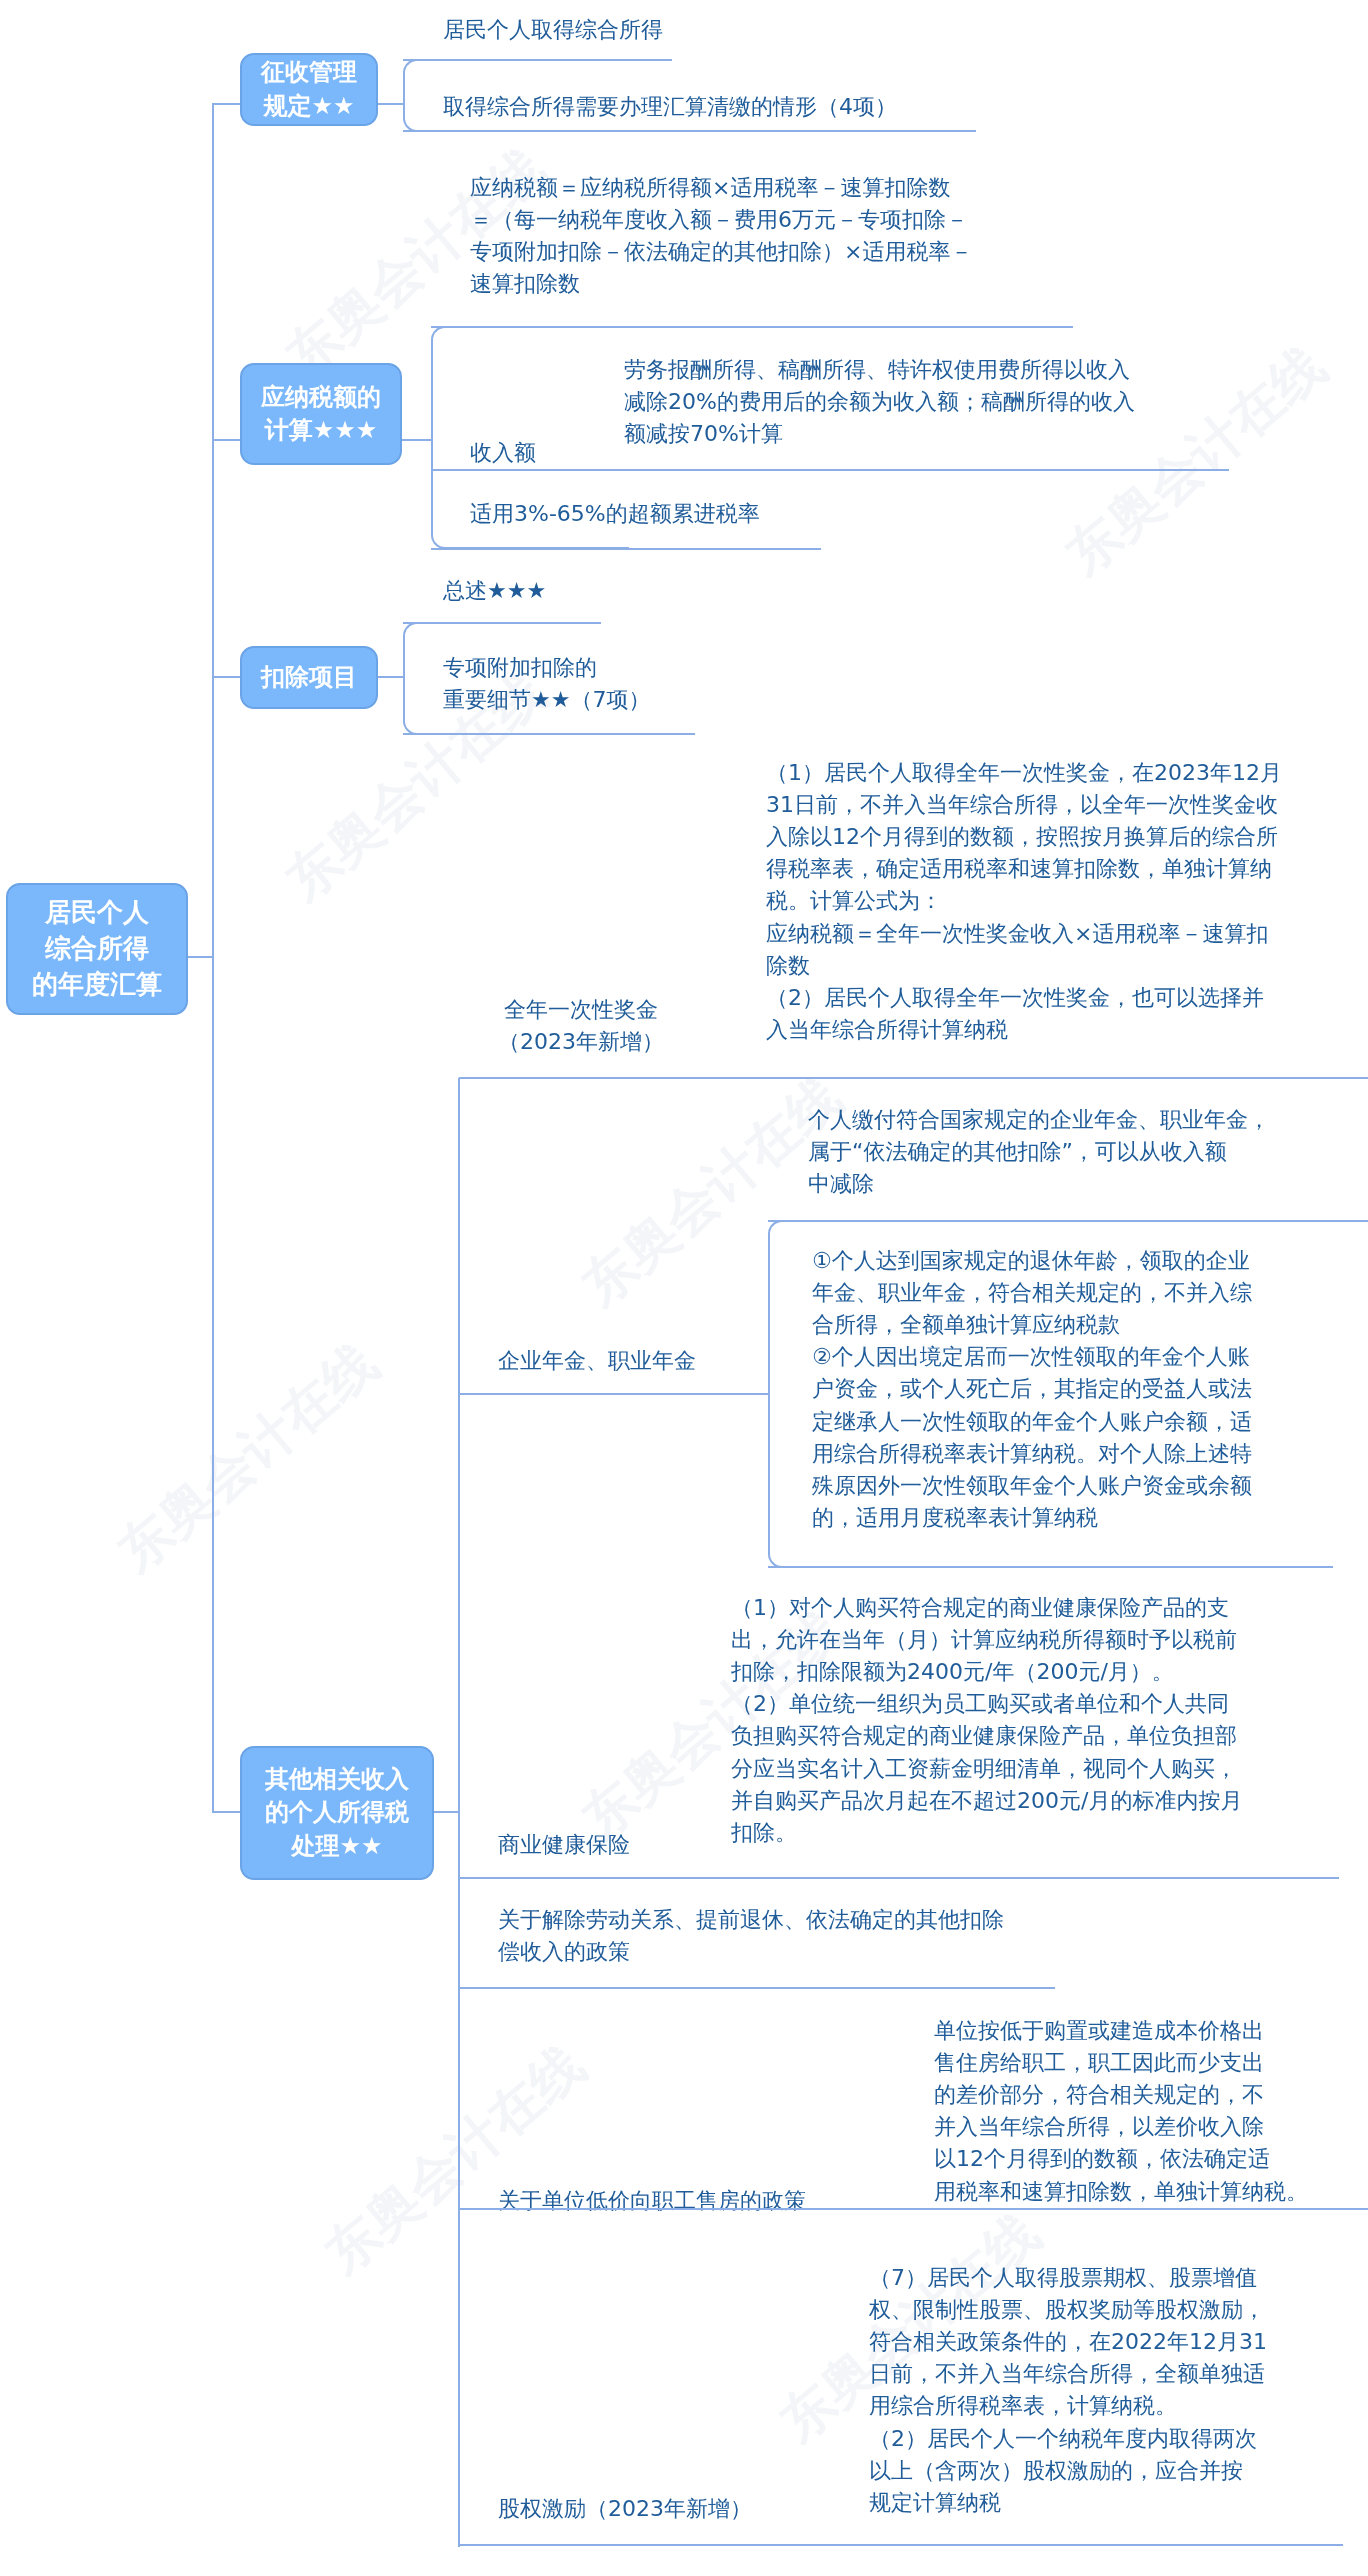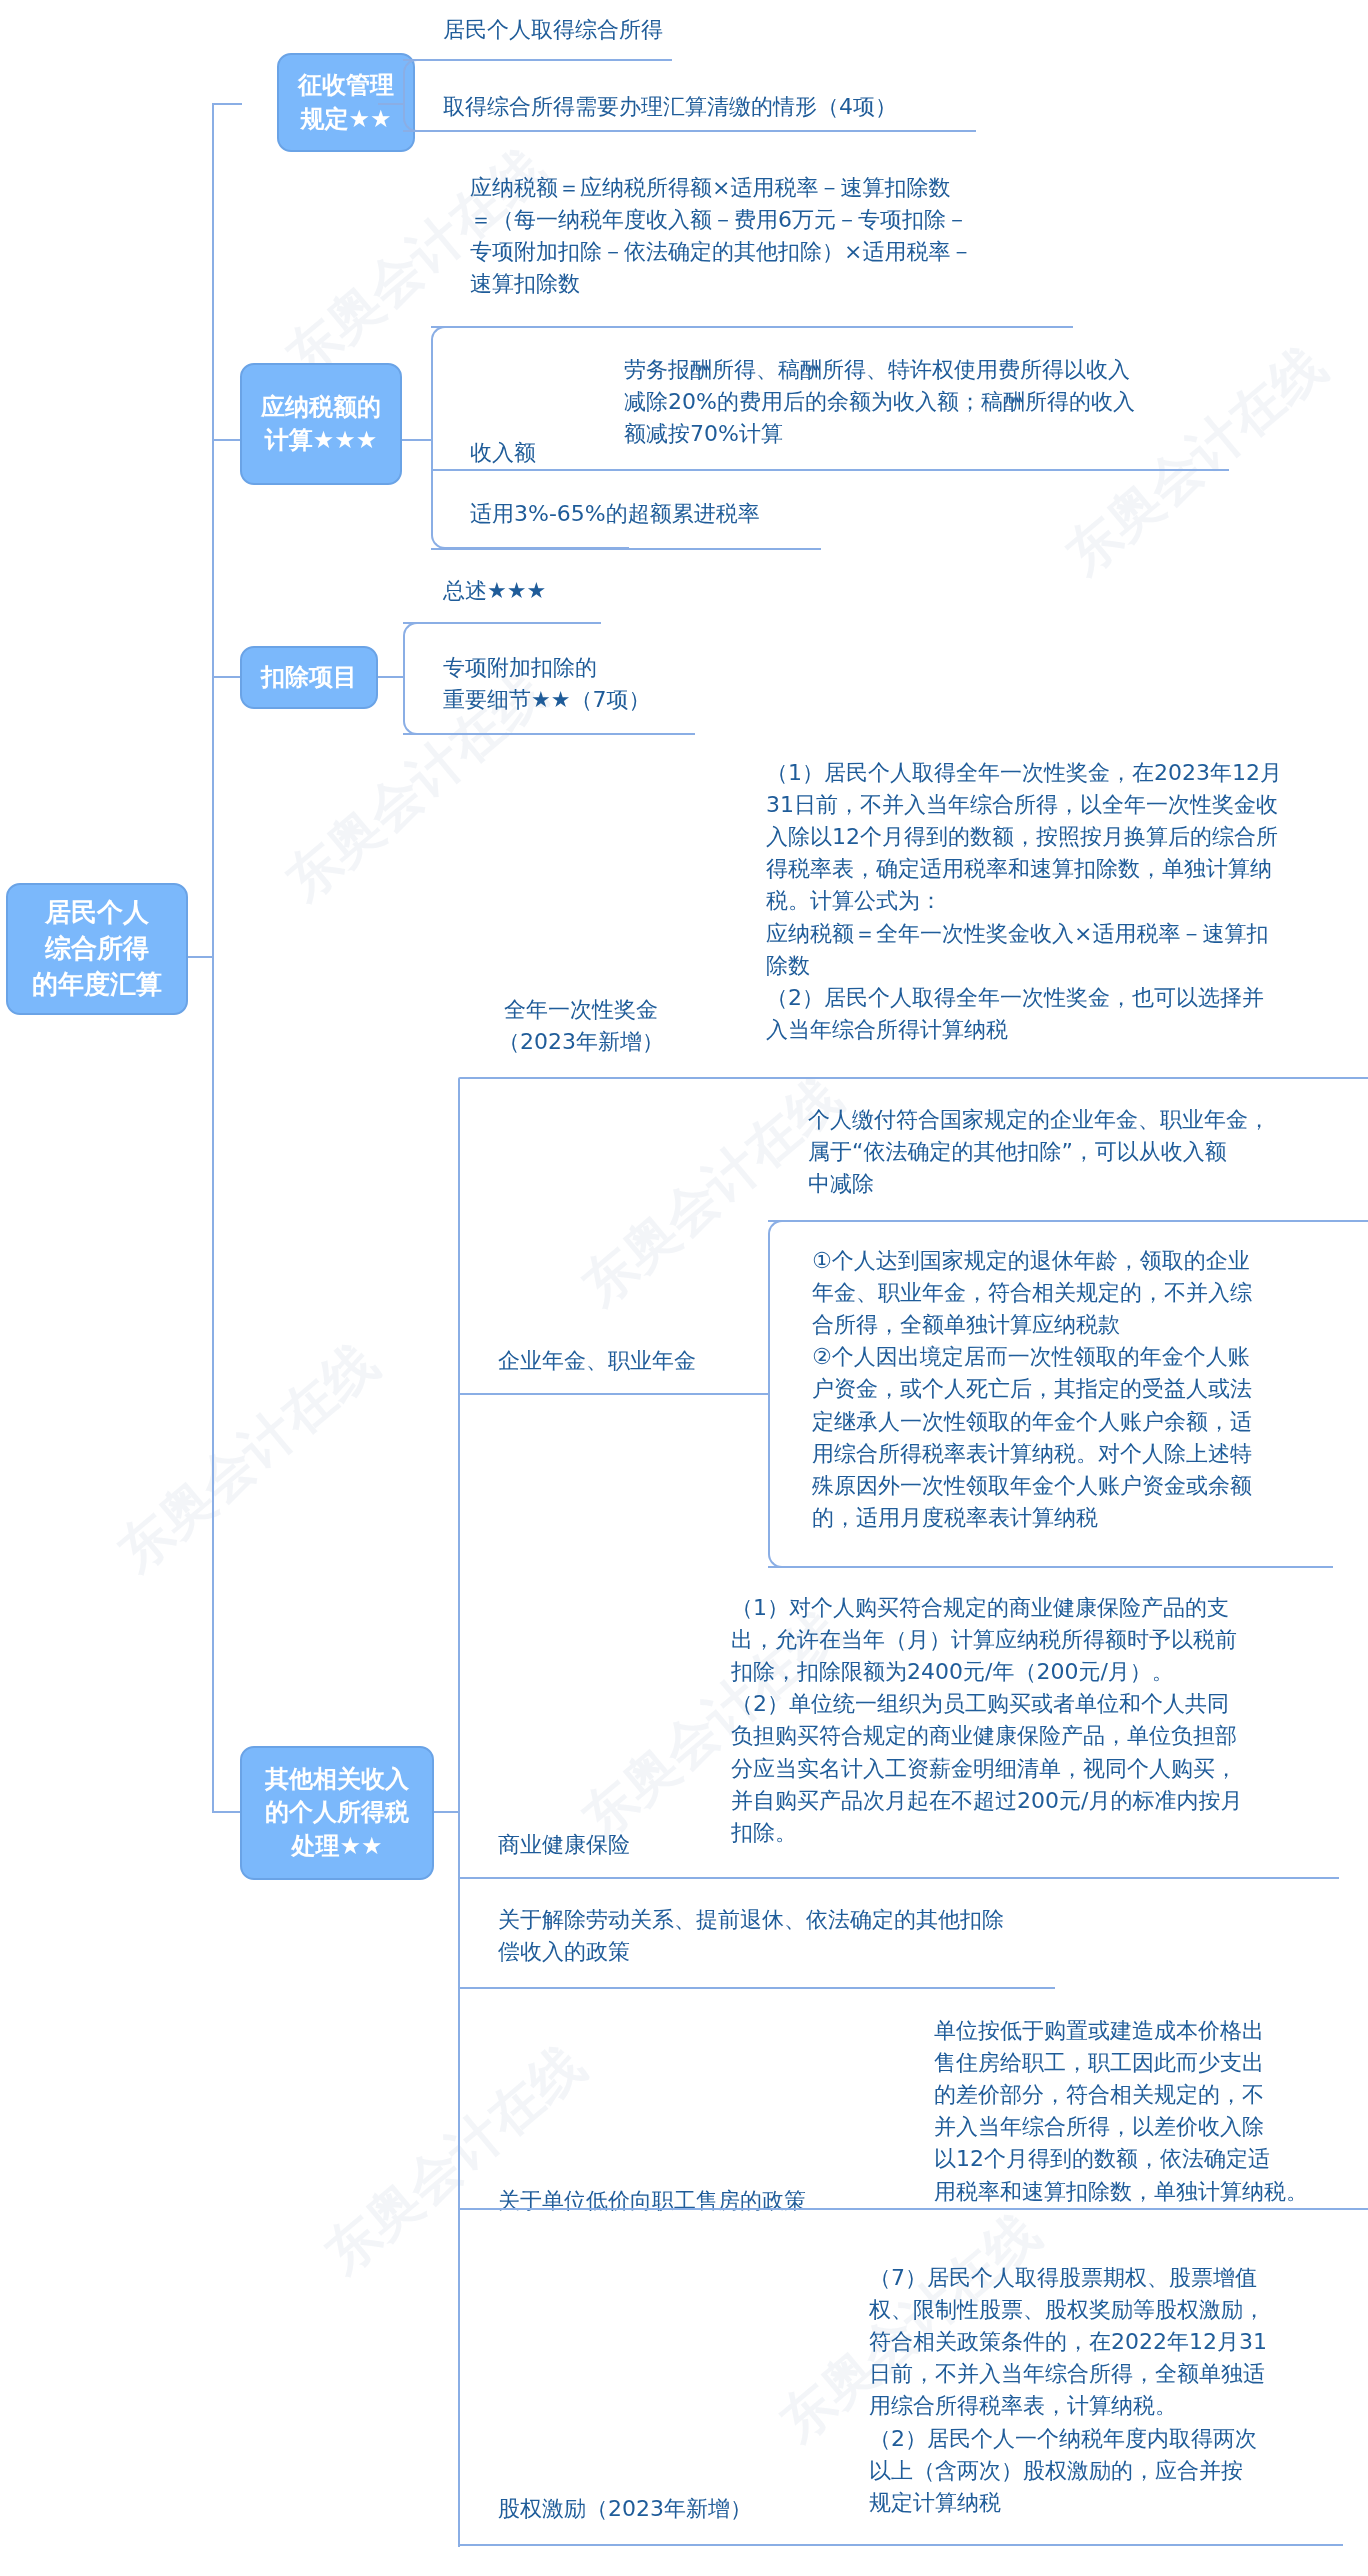--- a/index.html
+++ b/index.html
@@ -29,33 +29,33 @@
 <div class="node root">
     <span style="white-space:pre-line;">居民个人
 综合所得
 的年度汇算</span>
   </div>
 <div class="hl" style="left:188px;top:956px;width:26px;"></div>
 
 <div class="vl" style="left:212px;top:103px;height:1709px;border-radius:10px;"></div>
 
 <div class="hl" style="left:212px;top:103px;width:30px;"></div>
-<div class="node l1" style="left:240px;top:53px;width:138px;height:99px;margin-left:37px;">
+<div class="node l1" style="left:240px;top:53px;width:138px;height:73px;">
     <span style="white-space:pre-line;">征收管理
 规定★★</span>
   </div>
 <div class="hl" style="left:378px;top:103px;width:26px;"></div>
 <div class="bracket" style="left:403px;top:59px;width:198px;height:73px;"></div>
 <div class="txt" style="left:443px;top:14px;">居民个人取得综合所得</div>
 <div class="line-under" style="left:403px;top:59px;width:269px;"></div>
 <div class="txt" style="left:443px;top:91px;">取得综合所得需要办理汇算清缴的情形（4项）</div>
 <div class="line-under" style="left:403px;top:130px;width:573px;"></div>
 
 <div class="hl" style="left:212px;top:439px;width:30px;"></div>
-<div class="node l1" style="left:240px;top:363px;width:162px;height:122px;">
+<div class="node l1" style="left:240px;top:363px;width:162px;height:102px;">
     <span style="white-space:pre-line;">应纳税额的
 计算★★★</span>
   </div>
 <div class="hl" style="left:402px;top:439px;width:30px;"></div>
 <div class="txt" style="left:470px;top:172px;">应纳税额＝应纳税所得额×适用税率－速算扣除数
 ＝（每一纳税年度收入额－费用6万元－专项扣除－
 专项附加扣除－依法确定的其他扣除）×适用税率－
 速算扣除数</div>
 <div class="bracket" style="left:431px;top:326px;width:198px;height:223px;"></div>
 <div class="line-under" style="left:431px;top:326px;width:642px;"></div>

